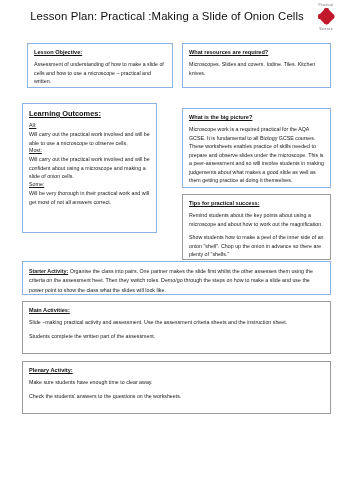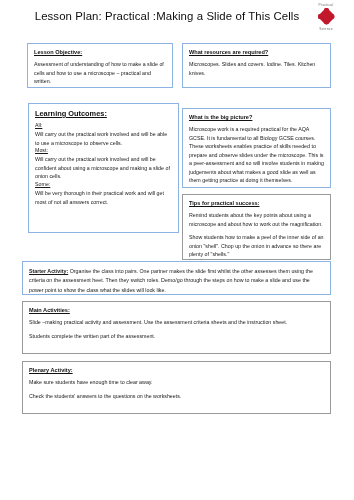--- a/index.html
+++ b/index.html
@@ -86,40 +86,40 @@
     font-weight:400;
     text-decoration:underline;
     display:block;
     line-height:1.5;
   }
   .pad{padding:5px 6px 5px 6px;}
 
   
   #lesson-objective{left:27px;top:43px;width:146px;height:45px;}
   #resources{left:182px;top:43px;width:149px;height:45px;}
-  #learning-outcomes{left:28px;top:103px;width:151px;height:130px;}
+  #learning-outcomes{left:22px;top:103px;width:135px;height:130px;}
   #big-picture{left:182px;top:108px;width:149px;height:80px;}
   #tips{left:182px;top:194px;width:149px;height:66px;}
   #starter{left:22px;top:261px;width:309px;height:34px;}
   #main-activities{left:22px;top:301px;width:309px;height:53px;}
   #plenary{left:22px;top:361px;width:309px;height:53px;}
 
   #starter .bx-body{line-height:1.75;}
   .inline-head{
     font-weight:700;
     text-decoration:underline;
   }
 </style>
 </head>
 <body>
 
 <div class="page">
 
   <div class="title-row">
-    <div class="doc-title">Lesson Plan: Practical :Making a Slide of This Cells</div>
+    <div class="doc-title">Lesson Plan: Practical :Making a Slide of Onion Cells</div>
   </div>
 
   <div class="logo">
     <div class="lg-top">Practical</div>
     <div class="burst">
       <span class="b1"></span>
       <span class="b2"></span>
       <span class="b3"></span>
       <span class="core"></span>
     </div>

